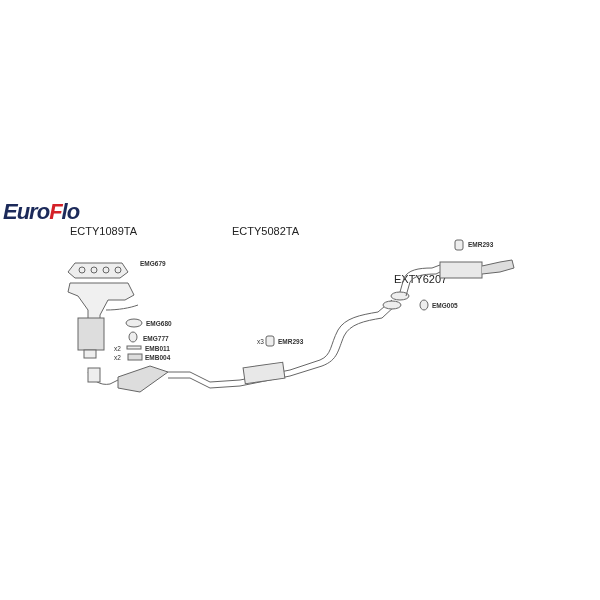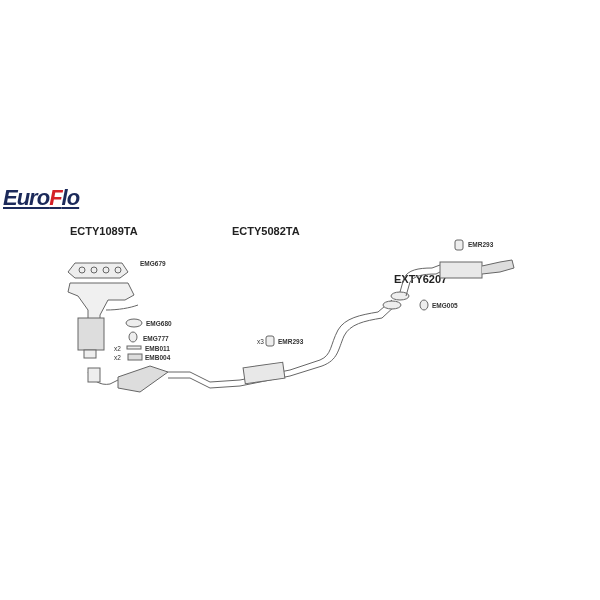--- a/index.html
+++ b/index.html
@@ -1,19 +1,19 @@
 <!DOCTYPE html>
 <html><head>
 <meta charset="utf-8">
 <style>
   html,body{margin:0;padding:0;}
   body{width:600px;height:600px;background:#ffffff;position:relative;overflow:hidden;font-family:"Liberation Sans",sans-serif;}
-  .logo{position:absolute;left:3px;top:185px;font-family:"Liberation Sans",sans-serif;font-weight:bold;font-style:italic;font-size:22px;letter-spacing:-1px;color:#1c2a5a;text-decoration:underline;}
+  .logo{position:absolute;left:3px;top:199px;font-family:"Liberation Sans",sans-serif;font-weight:bold;font-style:italic;font-size:22px;letter-spacing:-1px;color:#1c2a5a;}
   .logo .f{color:#d42027;}
-  .code{position:absolute;font-weight:bold;font-size:11px;color:#222;}
+  .code{position:absolute;font-weight:normal;font-size:11px;color:#222;}
   .part{position:absolute;font-size:6.5px;color:#333;font-weight:bold;}
   .qty{position:absolute;font-size:6.5px;color:#333;}
   svg.diag{position:absolute;left:0;top:0;}
 </style>
 </head>
 <body>
 
 <div class="logo"><span>Euro</span><span class="f">F</span><span>lo</span></div>
 
 <div class="code" style="left:70px;top:225px;">ECTY1089TA</div>

